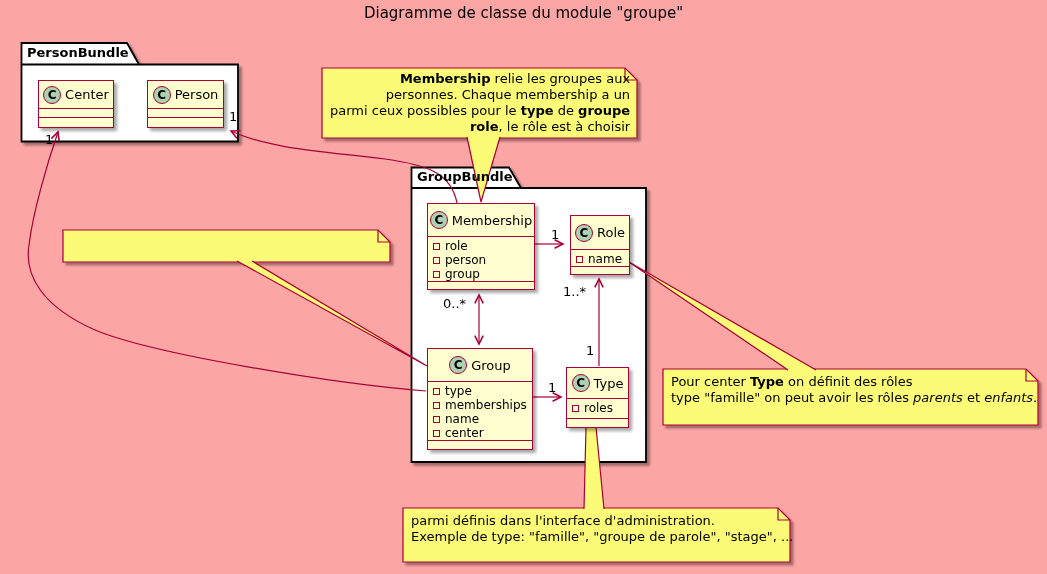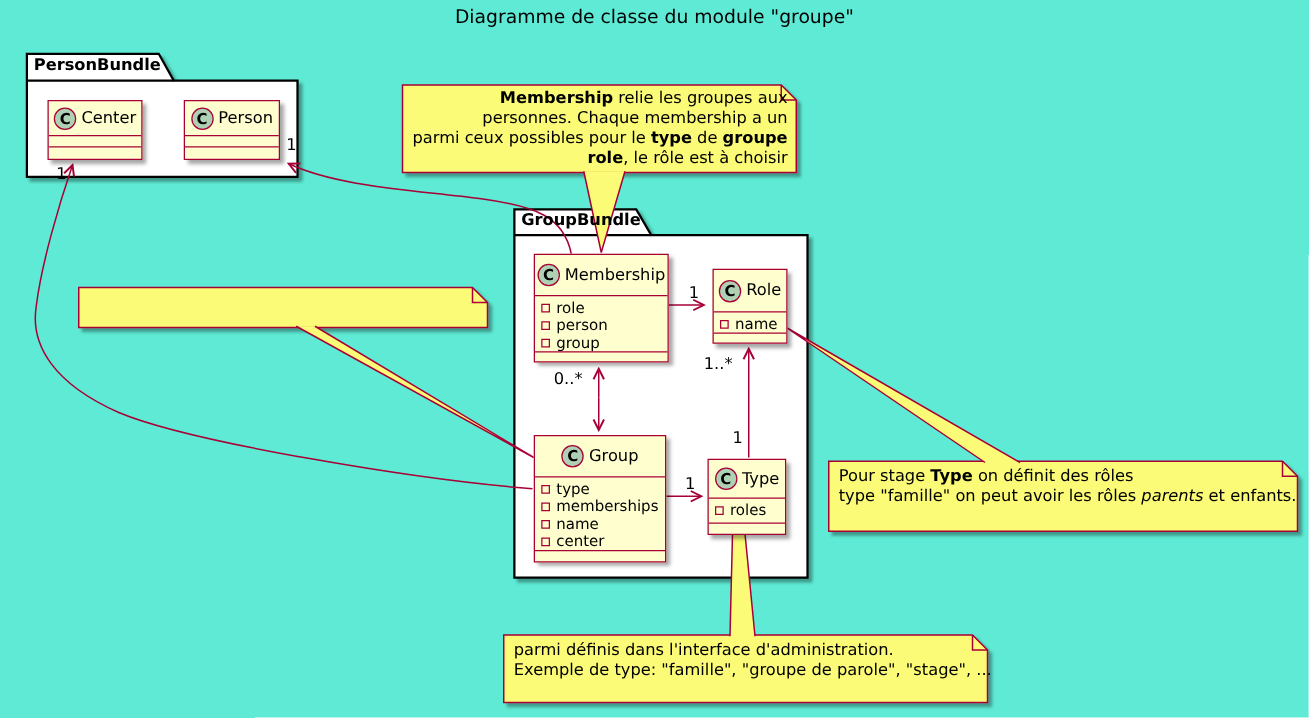--- a/index.html
+++ b/index.html
@@ -1,17 +1,17 @@
 <!DOCTYPE html>
 <html><head>
 <meta charset="utf-8">
 <style>
   html,body{margin:0;padding:0;background:#ffffff;}
   #canvas{
-    position:relative;width:1047px;height:574px;background:#5eead4;overflow:hidden;
+    position:relative;width:1047px;height:574px;background:#fca5a5;overflow:hidden;
     font-family:"DejaVu Sans","Liberation Sans",sans-serif;color:#000;
   }
   #wires{position:absolute;left:0;top:0;width:1047px;height:574px;}
   .title{
     position:absolute;left:0;top:4px;width:1047px;text-align:center;
     font-size:15px;color:#000;
   }
   .pkg-label{position:absolute;font-size:13px;font-weight:bold;color:#000;}
   
   .uml-class{
@@ -209,21 +209,21 @@
   <span class="mult" style="left:586px;top:343px;">1</span>
   <span class="mult" style="left:548px;top:380px;">1</span>
 
   <div class="note-text" style="left:330px;top:71px;text-align:right;">
       <div><span style="font-weight: bold;">Membership</span><span> relie les groupes aux</span></div>
       <div><span>personnes. Chaque membership a un</span></div>
       <div><span>parmi ceux possibles pour le </span><span style="font-weight: bold;">type</span><span> de </span><span style="font-weight: bold;">groupe</span></div>
       <div><span> </span><span style="font-weight: bold;">role</span><span>, le rôle est à choisir</span></div>
     </div>
   <div class="note-text" style="left:671px;top:374px;">
-      <div><span>Pour stage </span><span style="font-weight: bold;">Type</span><span> on définit des rôles</span></div>
-      <div><span>type "famille" on peut avoir les rôles </span><span style="font-style: italic; text-align: right;">parents</span><span> et </span><span style="">enfants</span><span>.</span></div>
+      <div><span>Pour center </span><span style="font-weight: bold;">Type</span><span> on définit des rôles</span></div>
+      <div><span>type "famille" on peut avoir les rôles </span><span style="font-style: italic; text-align: right;">parents</span><span> et </span><span style="font-style: italic;">enfants</span><span>.</span></div>
     </div>
   <div class="note-text" style="left:411px;top:513px;">
       <div><span>parmi définis dans l'interface d'administration.</span></div>
       <div><span>Exemple de type: "famille", "groupe de parole", "stage", ...</span></div>
     </div>
 
 </div>
 
 </body></html>

